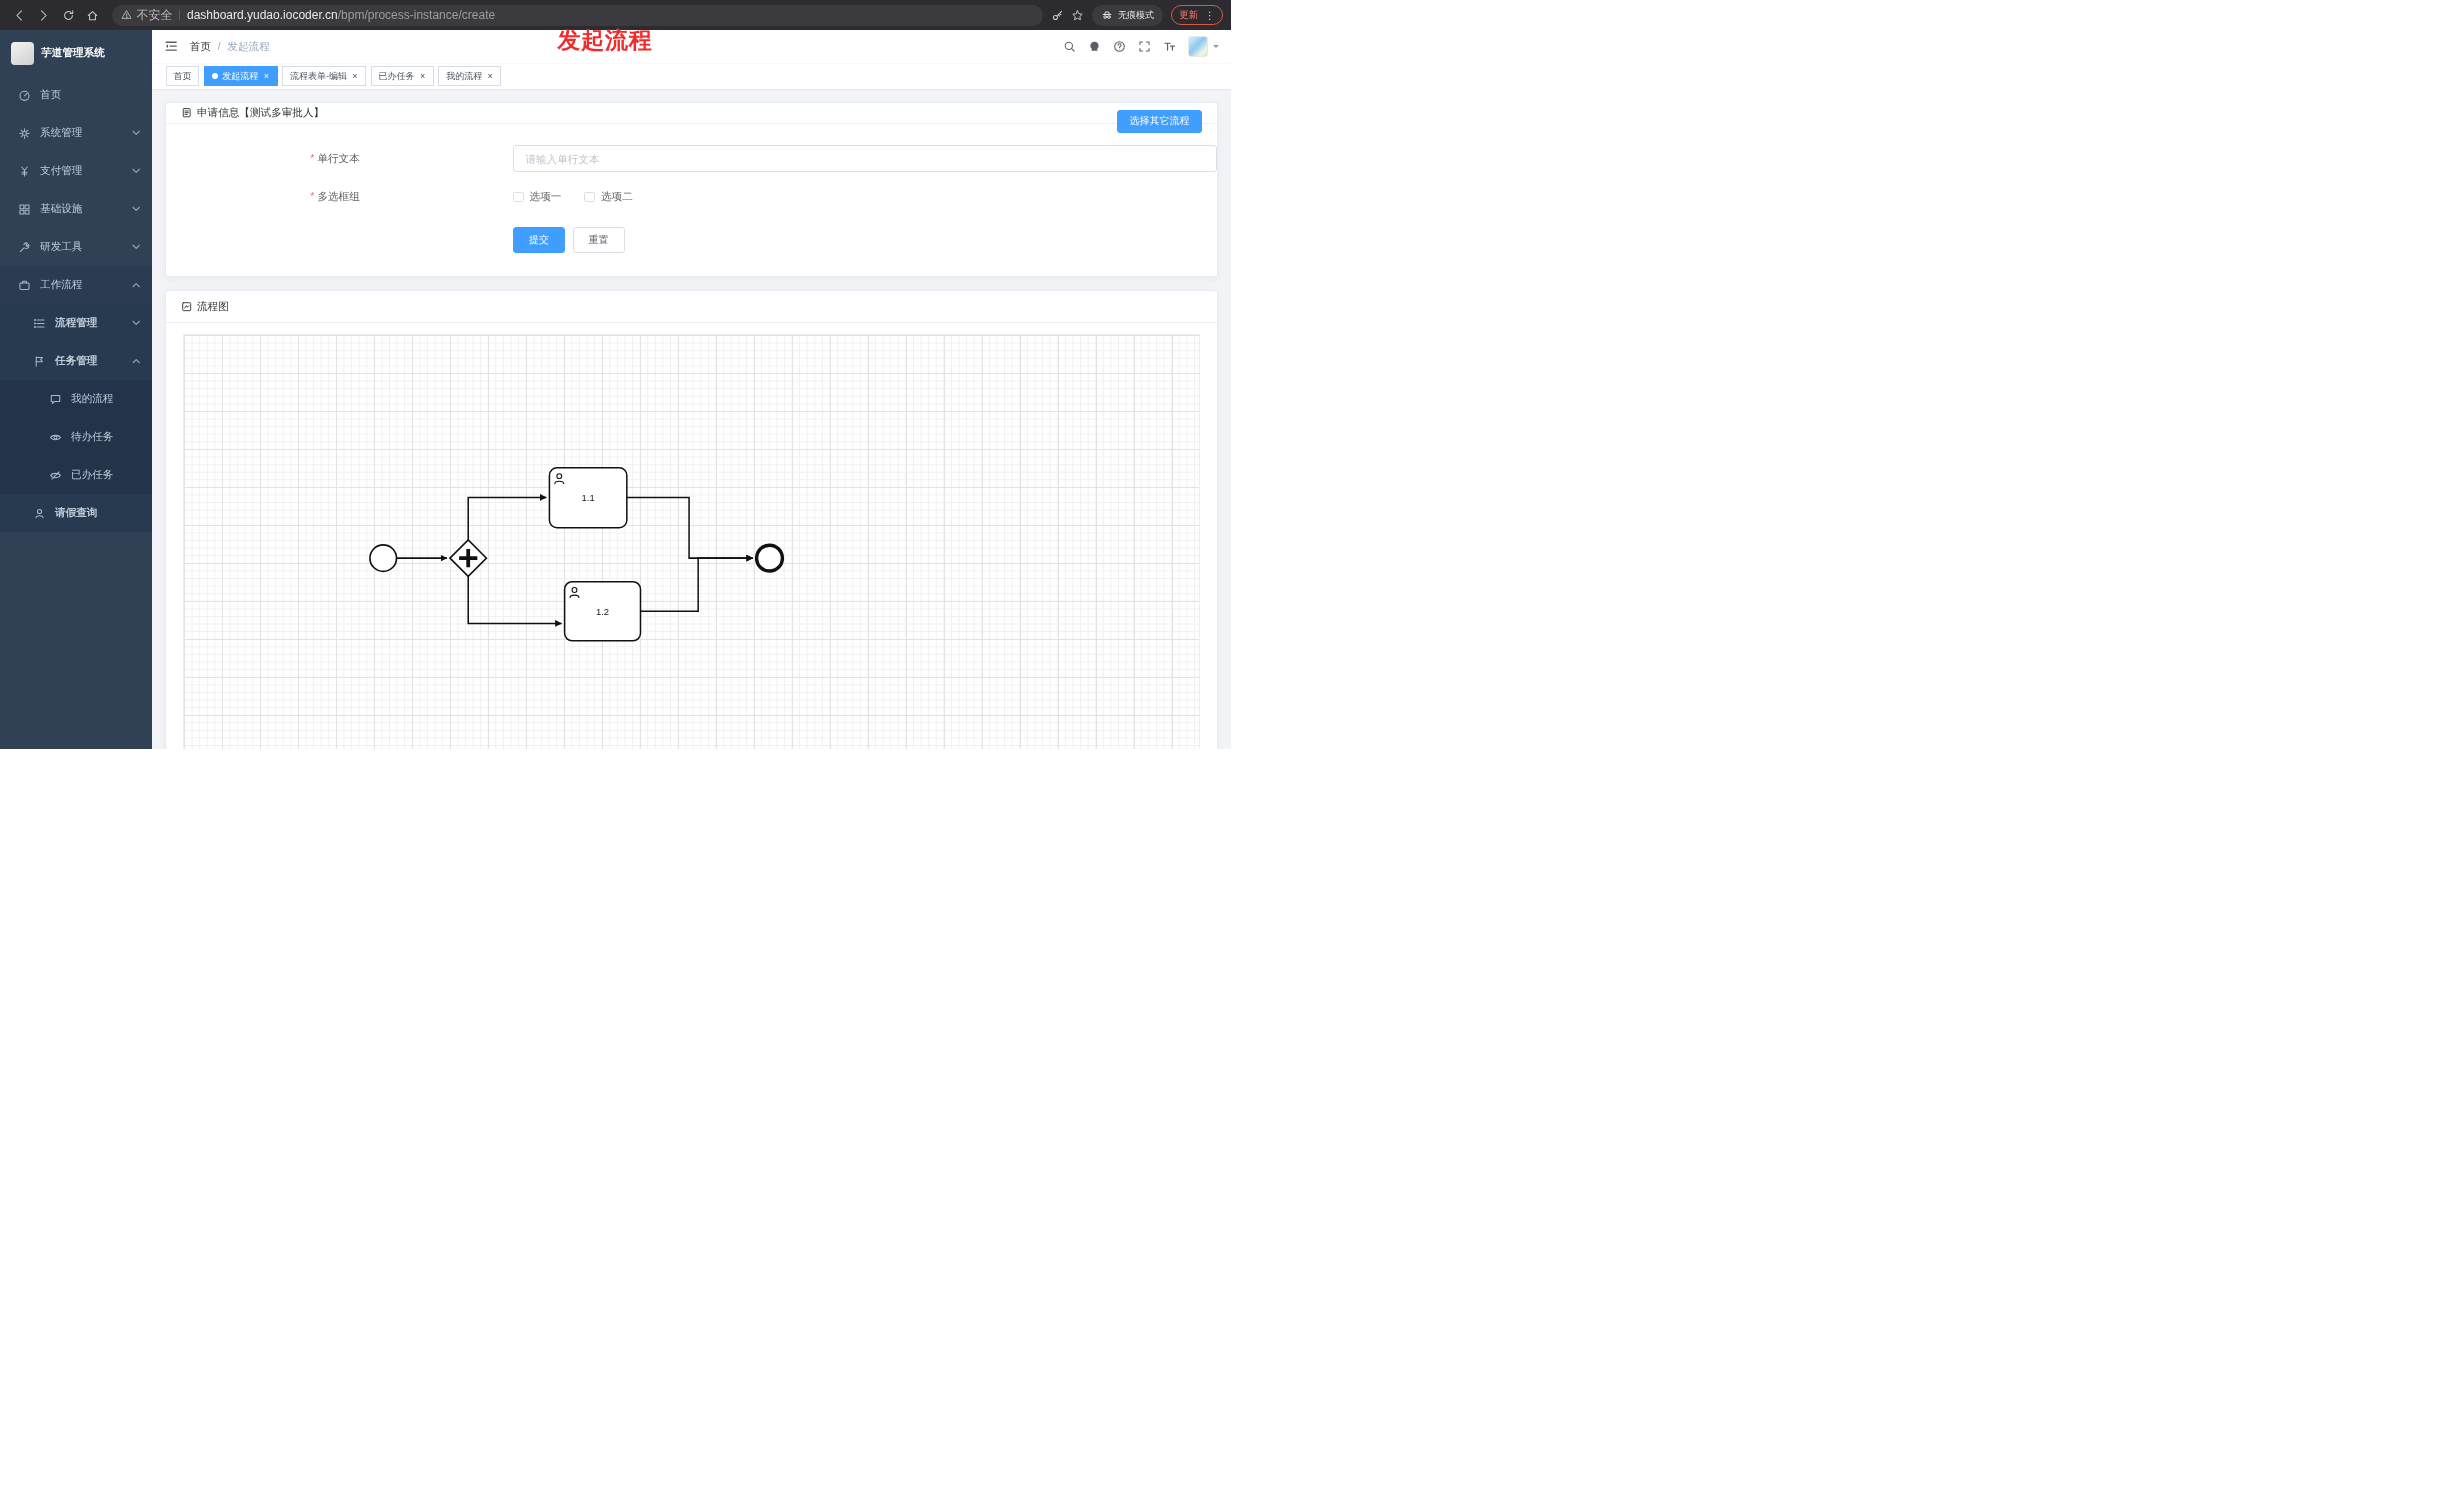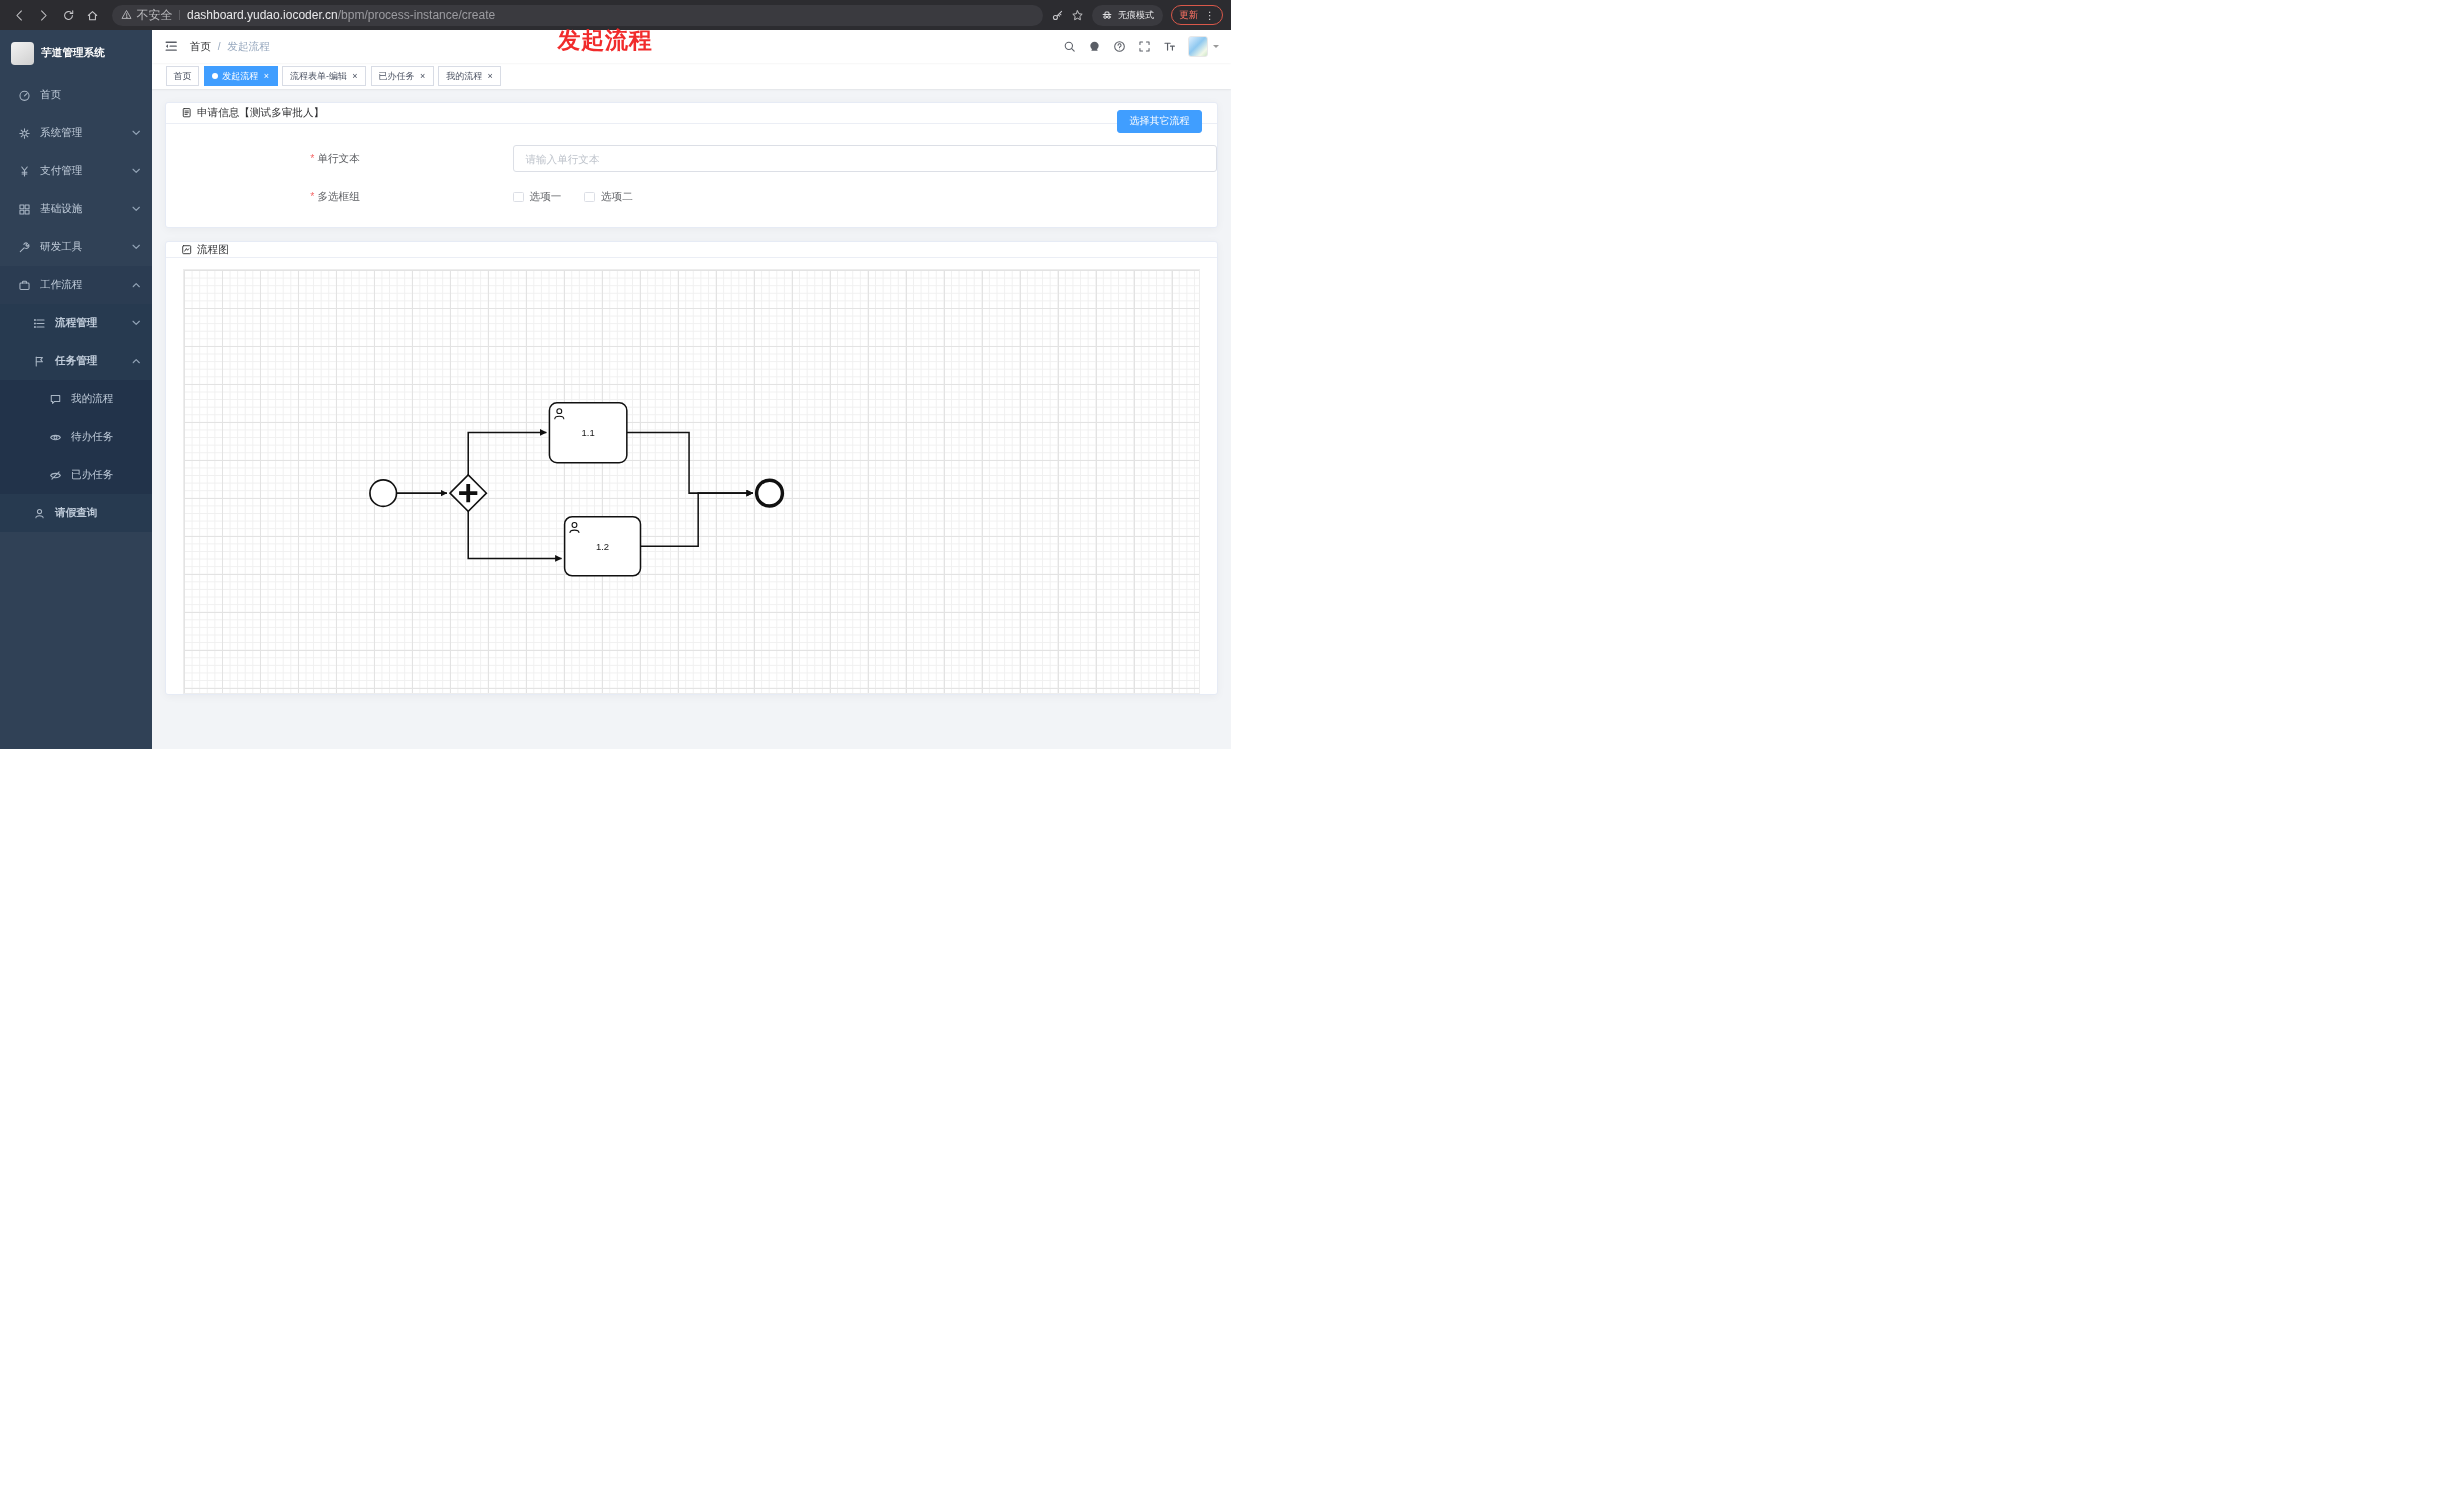--- a/index.html
+++ b/index.html
@@ -79,21 +79,21 @@
   .text-input::placeholder { color:#bfc4cc; }
   .cb-group { display:flex; align-items:center; gap:23px; }
   .cb-item { display:flex; align-items:center; gap:6px; cursor:pointer; }
   .cb-box { width:10.6px; height:10.6px; border:0.8px solid #dcdfe6; border-radius:1.5px; background:#fff; }
   .cb-label { font-size:10.6px; color:#606266; }
   .btn-row { display:flex; gap:7.6px; padding-left:347px; margin-top:23px; }
   .btn { height:26px; padding:0 15px; border-radius:3px; font-size:10px; cursor:pointer; font-family:inherit; }
   .btn-primary { background:#409eff; border:0.8px solid #409eff; color:#fff; }
   .btn-plain { background:#fff; border:0.8px solid #dcdfe6; color:#606266; }
 
-  .diagram-card .card-head { height:16px; }
+  .diagram-card .card-head { height:32px; }
   .diagram-body { padding:11.4px 16.7px 0; }
   .bpmn-canvas { position:relative; height:425px; background-color:#fff;
     background-image:
       linear-gradient(to right, #e3e3e3 0.8px, transparent 0.8px),
       linear-gradient(to bottom, #e3e3e3 0.8px, transparent 0.8px),
       linear-gradient(to right, #f0f0f0 0.8px, transparent 0.8px),
       linear-gradient(to bottom, #f0f0f0 0.8px, transparent 0.8px);
     background-size: 38px 38px, 38px 38px, 7.6px 7.6px, 7.6px 7.6px;
     border:0.8px solid #ededed;
   }
@@ -424,20 +424,24 @@
               <span class="cb-item">
                 <span class="cb-box"></span>
                 <span class="cb-label">选项一</span>
               </span>
               <span class="cb-item">
                 <span class="cb-box"></span>
                 <span class="cb-label">选项二</span>
               </span>
             </div>
           </div>
+          <div class="btn-row">
+            <button class="btn btn-primary">提交</button>
+            <button class="btn btn-plain">重置</button>
+          </div>
         </div>
       </div>
 
       <div class="card diagram-card">
         <div class="card-head">
           <span class="ch-icon">
             <svg class="ic" viewBox="0 0 20 20" style="width:11.4px;height:11.4px">
                 <rect x="3" y="3" width="14" height="14" rx="1.5"></rect>
                 <path d="M6.5 12.5 l3-4.5 2 3 2-2.5"></path>
               </svg>

